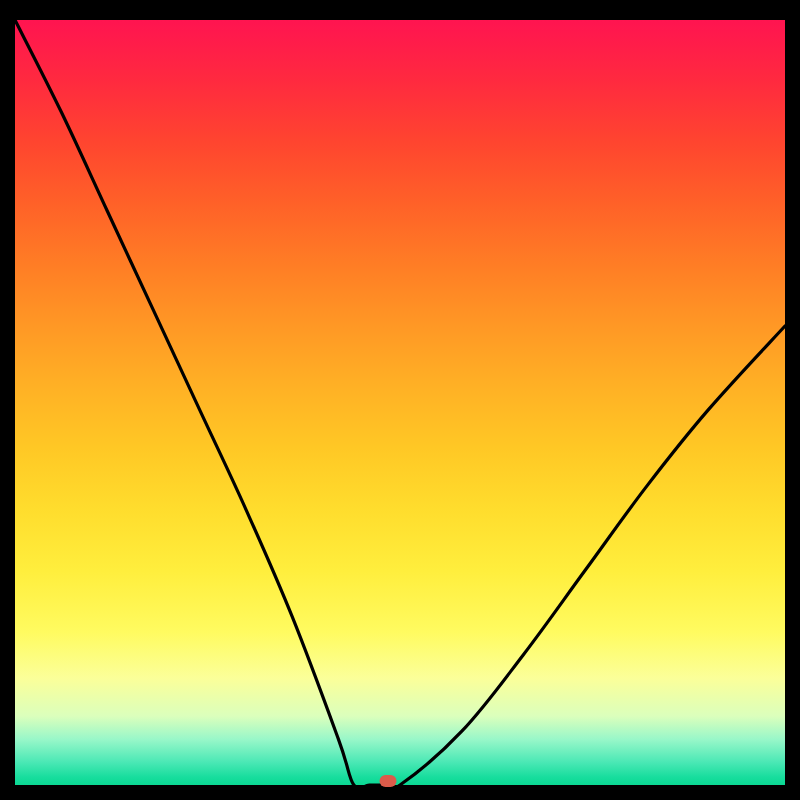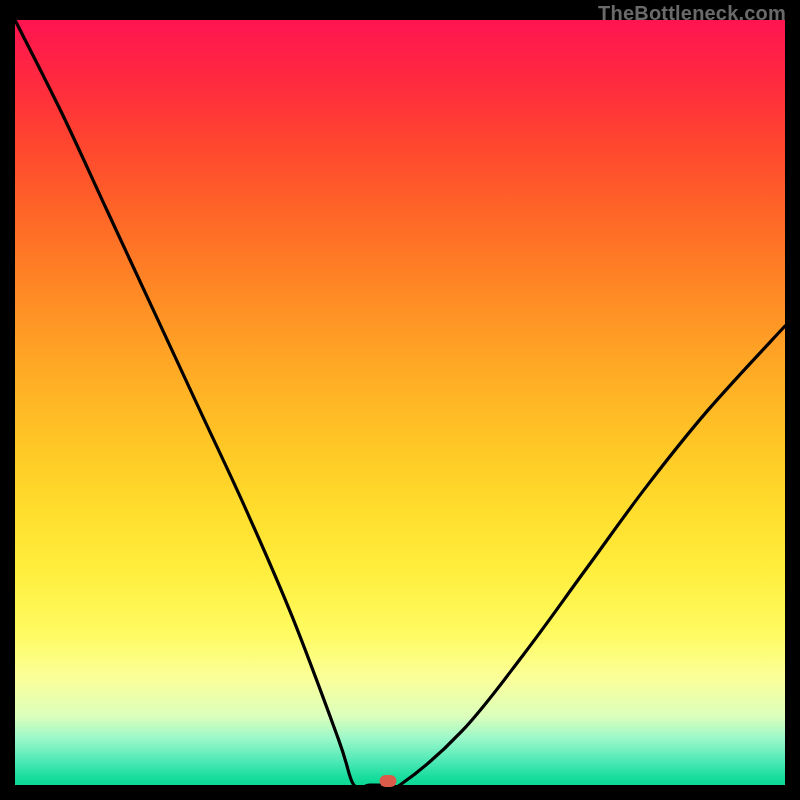--- a/index.html
+++ b/index.html
@@ -67,21 +67,20 @@
     height: 12px;
     background: #db5b4a;
     border-radius: 6px;
     transform: translate(-50%, -50%);
   }
 </style>
 </head>
 <body>
 
 <div class="frame">
-  <div class="watermark">TheBottleneck.com</div>
 
   <div class="plot-area">
     <svg class="curve" viewBox="0 0 770 765" preserveAspectRatio="none">
       <path id="curve-path" fill="none" stroke="#000000" stroke-width="3.2" stroke-linecap="round" d="M 0 0 C 8.315999999999999 16.52399999999999, 29.567999999999998 57.37499999999996, 46.199999999999996 91.79999999999995 C 62.831999999999994 126.22499999999995, 75.76799999999999 155.44799999999998, 92.39999999999999 191.25 C 109.032 227.05200000000002, 121.96799999999999 254.89799999999997, 138.6 290.7 C 155.232 326.502, 168.16799999999998 354.348, 184.79999999999998 390.15000000000003 C 201.432 425.95200000000006, 214.368 452.42100000000005, 231 489.6 C 247.632 526.779, 260.568 555.3900000000001, 277.2 596.7 C 293.832 638.01, 312.31199999999995 688.806, 323.4 719.1 C 334.488 749.394, 333.25600000000003 756.738, 338.8 765 C 344.344 773.262, 348.656 765, 354.2 765 C 359.74399999999997 765, 364.056 765, 369.59999999999997 765 C 375.14399999999995 765, 371.14 774.639, 385 765 C 398.86 755.361, 424.424 734.859, 446.59999999999997 711.45 C 468.77599999999995 688.041, 486.02400000000006 663.8670000000001, 508.20000000000005 634.95 C 530.3760000000001 606.033, 547.624 581.0939999999999, 569.8 550.8 C 591.9759999999999 520.506, 609.2239999999999 495.56699999999995, 631.4 466.65 C 653.576 437.733, 668.052 419.067, 693 390.15000000000003 C 717.948 361.23300000000006, 756.14 321.147, 770 306 "></path>
     </svg>
     <div id="marker" class="marker" style="left: 373.45px; top: 761px; background: rgb(219, 91, 74);"></div>
   </div>
 </div>
 
 </body></html>

